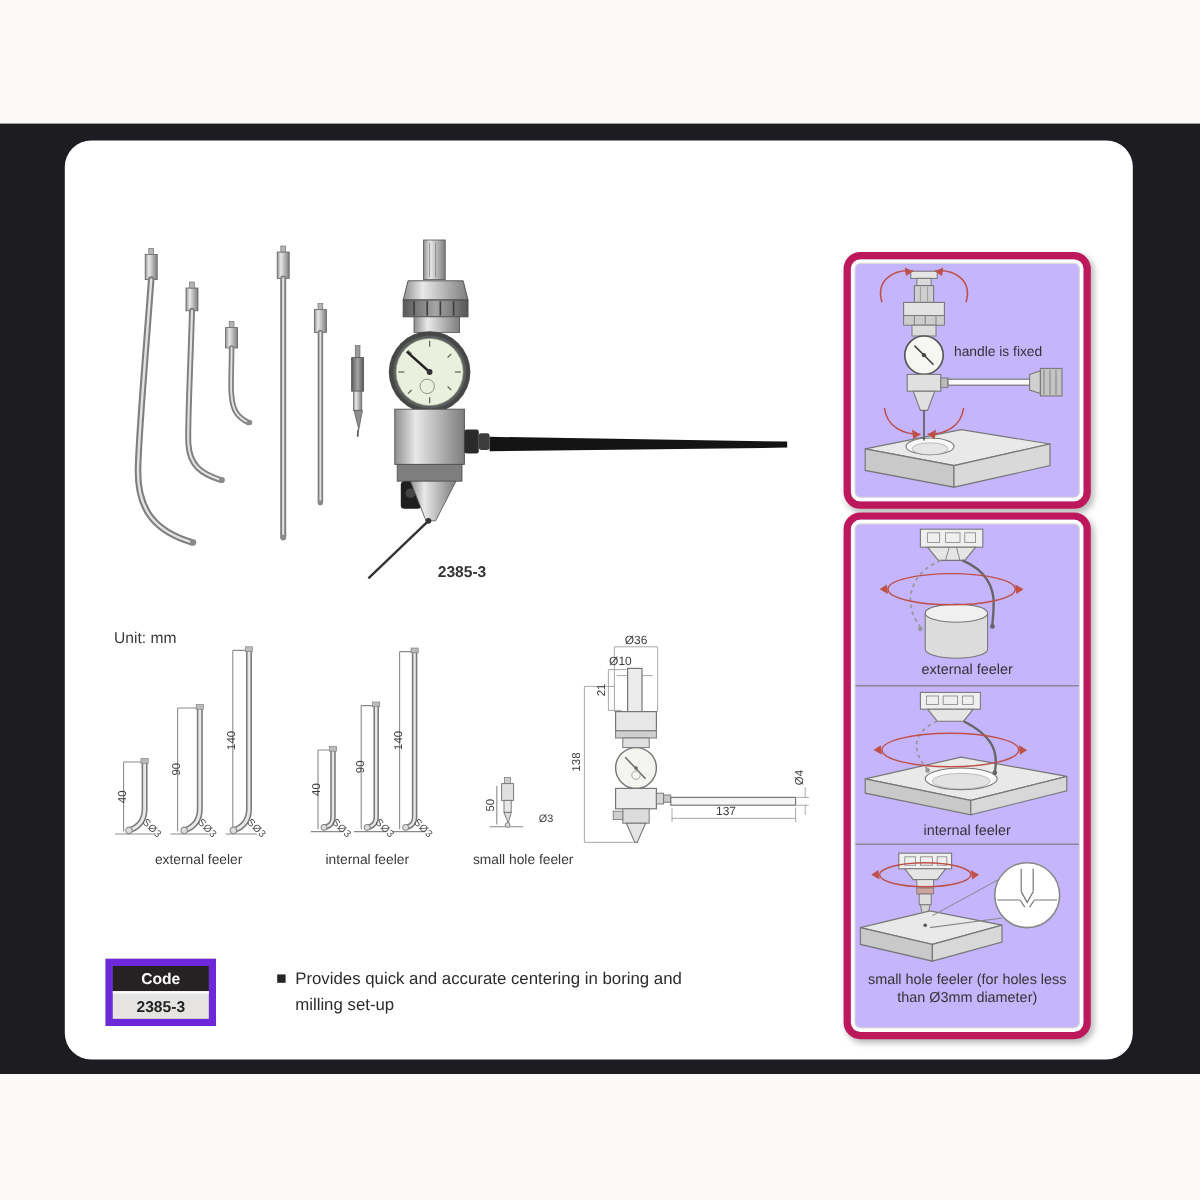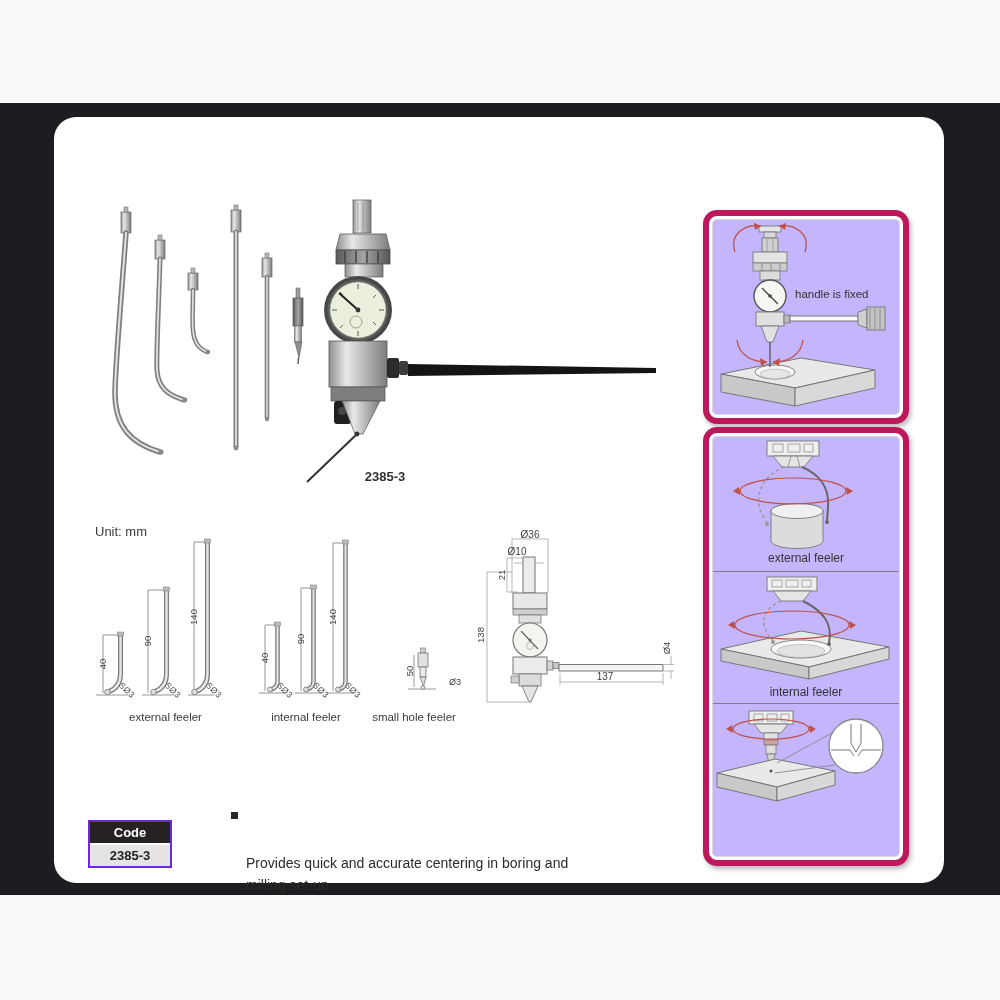--- a/index.html
+++ b/index.html
@@ -9,26 +9,26 @@
   #band{position:absolute;left:0;top:103px;width:1000px;height:792px;background:#1d1d21;}
   #card{position:absolute;left:54px;top:117px;width:890px;height:766px;background:#ffffff;border-radius:22px;}
   #title{position:absolute;left:94px;top:156px;font-size:22px;font-weight:bold;color:#221f20;letter-spacing:0.4px;}
   #unit-label{position:absolute;left:95px;top:524px;font-size:13px;color:#3a3a3a;}
   #model-label{position:absolute;left:350px;top:469px;width:70px;text-align:center;font-size:13px;font-weight:bold;color:#333;}
   .hlabel{position:absolute;font-size:10px;color:#3d3d3d;text-align:center;height:13px;line-height:13px;}
   .vlabel{position:absolute;font-size:9.5px;color:#3d3d3d;text-align:center;height:12px;line-height:12px;transform:rotate(-90deg);}
   .dlabel{position:absolute;font-size:8.5px;color:#4a4a4a;transform:rotate(45deg);transform-origin:left top;letter-spacing:0.5px;white-space:nowrap;}
   .cap{position:absolute;top:711px;font-size:11.5px;color:#3a3a3a;text-align:center;}
   
-  #code-table{position:absolute;left:88px;top:820px;width:80px;border:2px solid #6d28d9;background:#737373;}
+  #code-table{position:absolute;left:88px;top:799px;width:80px;border:6px solid #6d28d9;background:#737373;}
   #code-header{background:#262223;color:#ffffff;font-weight:bold;font-size:13px;text-align:center;padding:3px 0;}
   #code-value{background:#e6e4e2;color:#222;font-weight:bold;font-size:13px;text-align:center;padding:3px 0;border-top:2px solid #fbfbfb;}
   
   #bullet-square{position:absolute;left:231px;top:812px;width:7px;height:7px;background:#262626;}
-  #feature-text{position:absolute;left:246px;top:804px;width:350px;font-size:14px;line-height:22px;color:#2b2b2b;margin-top:48px;}
+  #feature-text{position:absolute;left:246px;top:804px;width:350px;font-size:14px;line-height:22px;color:#2b2b2b;}
   
   .ubox{position:absolute;background:#c4b5fd;border:6px solid #be185d;border-radius:14px;
         box-shadow: inset 0 0 0 3px #ffffff, inset 0 0 0 4px #d9d9d9, 2px 3px 5px rgba(0,0,0,0.28);}
   #ubox1{left:703px;top:210px;width:194px;height:202px;}
   #ubox2{left:703px;top:427px;width:194px;height:427px;}
   .divider{position:absolute;left:4px;right:4px;height:1px;background:#7d7d7d;}
   .boxcap{position:absolute;left:0;right:0;text-align:center;font-size:12px;color:#333;}
   #smallhole-cap{left:8px;right:8px;line-height:15px;}
   svg{display:block;}
 </style>
@@ -250,21 +250,21 @@
 
   <div class="hlabel" style="left:505px;top:528px;width:50px;">Ø36</div>
   <div class="hlabel" style="left:492px;top:545px;width:50px;">Ø10</div>
   <div class="vlabel" style="left:489px;top:569px;width:26px;">21</div>
   <div class="vlabel" style="left:466px;top:629px;width:30px;">138</div>
   <div class="hlabel" style="left:585px;top:670px;width:40px;">137</div>
   <div class="vlabel" style="left:654px;top:642px;width:26px;">Ø4</div>
 
   <div class="cap" style="left:103px;width:125px;">external feeler</div>
   <div class="cap" style="left:246px;width:120px;">internal feeler</div>
-  <div class="cap" style="left:354px;width:120px;">small hole feeler</div>
+  <div class="cap" style="left:376px;width:120px;">small hole feeler</div>
 
   <div id="code-table">
     <div id="code-header">Code</div>
     <div id="code-value">2385-3</div>
   </div>
   <div id="bullet-square"></div>
   <div id="feature-text">Provides quick and accurate centering in boring and milling set-up</div>
 
   <div class="ubox" id="ubox1">
     <svg width="194" height="202" viewBox="0 0 194 202">
@@ -386,14 +386,15 @@
         <line x1="122" y1="317" x2="141" y2="317" stroke="#777" stroke-width="1"></line>
         <line x1="153" y1="317" x2="172" y2="317" stroke="#777" stroke-width="1"></line>
         <line x1="141" y1="317" x2="145" y2="323" stroke="#777" stroke-width="1"></line>
         <line x1="153" y1="317" x2="149" y2="323" stroke="#777" stroke-width="1"></line>
       </g>
     </svg>
     <div class="divider" style="top:138px;"></div>
     <div class="divider" style="top:270px;"></div>
     <div class="boxcap" style="top:118px;">external feeler</div>
     <div class="boxcap" style="top:252px;">internal feeler</div>
+    <div class="boxcap" id="smallhole-cap" style="top:376px;">small hole feeler (for holes less than Ø3mm diameter)</div>
   </div>
 </div>
 
 </body></html>

